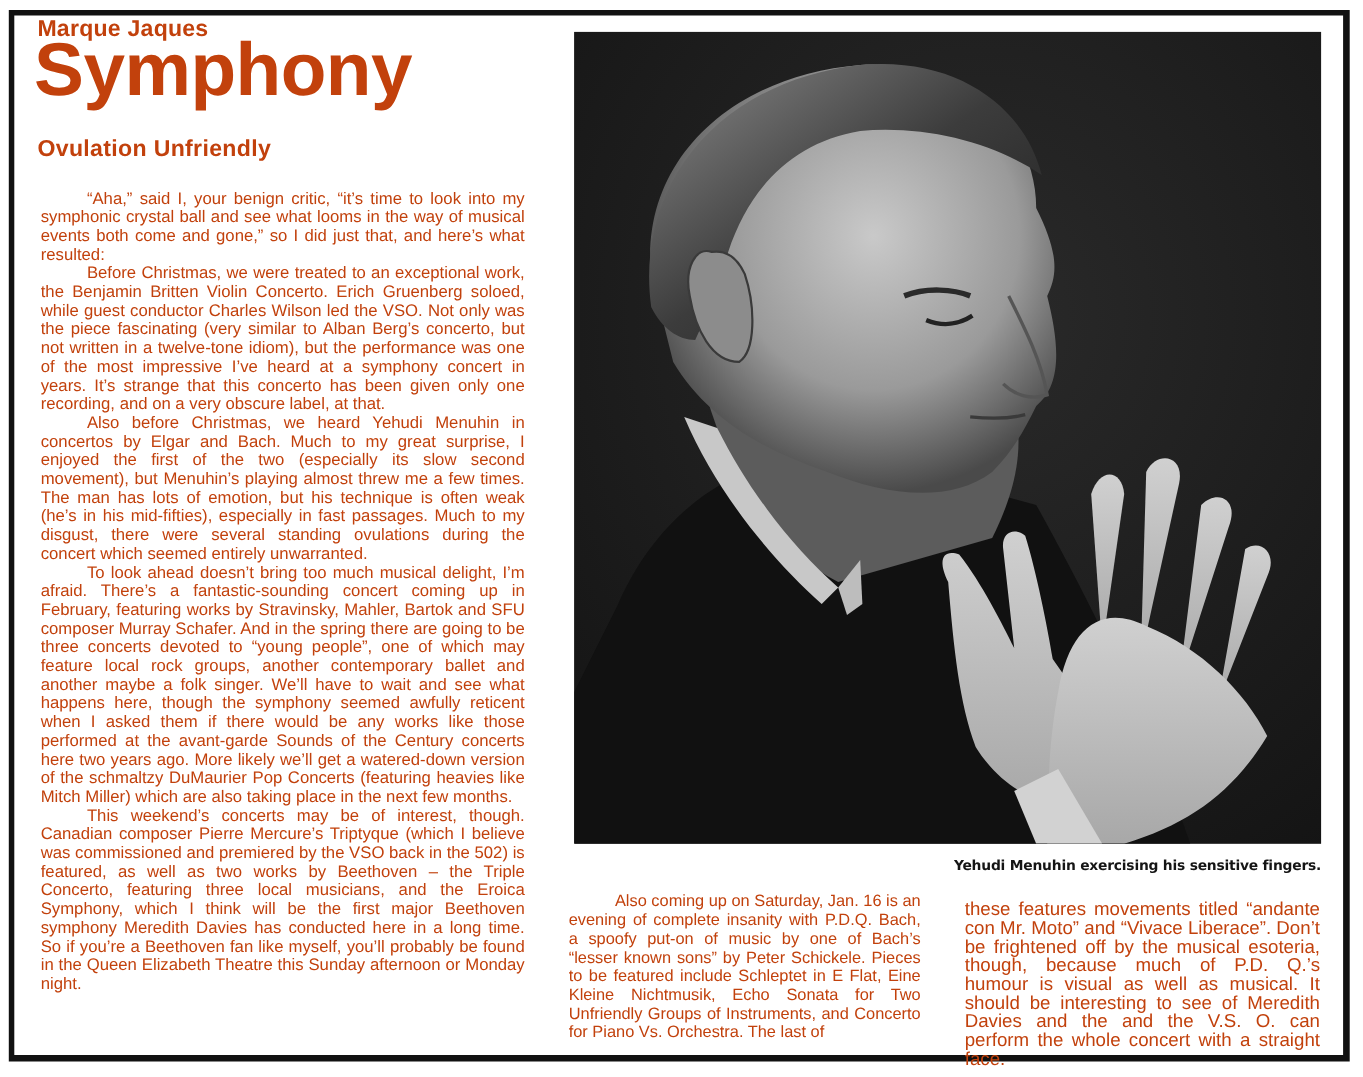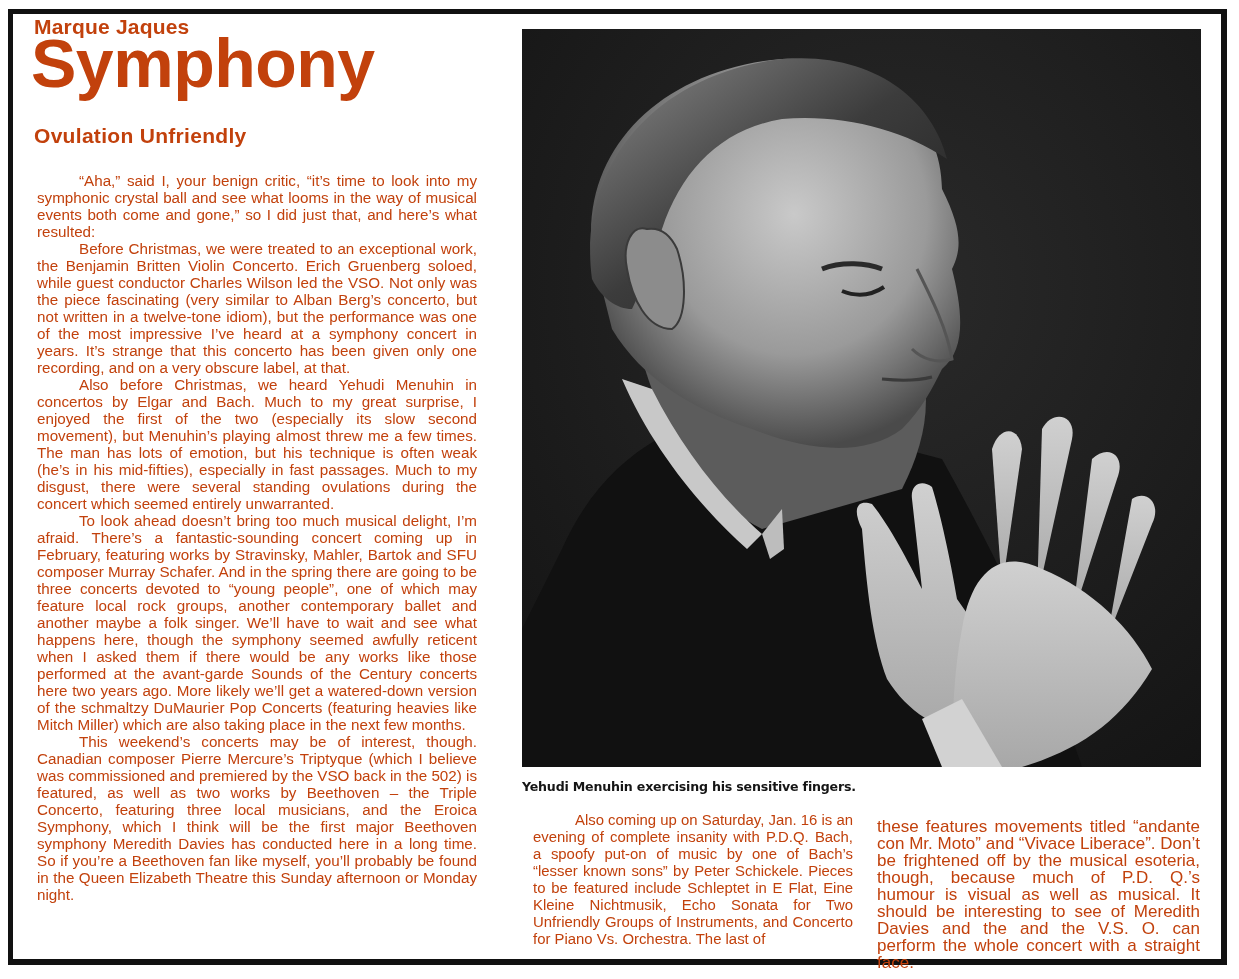--- a/index.html
+++ b/index.html
@@ -9,30 +9,30 @@
       border: 5px solid #111; border-right-width: 6px; border-bottom-width: 6px;
       box-sizing: border-box; background: #fff;
     }
     .serif { font-family: Liberation Sans, sans-serif; color: #c2410c; }
     .byline { position: absolute; left: 34px; top: 15px; font-size: 21px; font-weight: bold; letter-spacing: 0.2px; }
     .title { position: absolute; left: 31px; top: 22px; font-size: 68px; font-weight: bold; line-height: 82px; letter-spacing: -0.5px; }
     .subtitle { position: absolute; left: 34px; top: 124px; font-size: 21px; font-weight: bold; letter-spacing: 0.3px; }
     .col { position: absolute; font-size: 15.2px; line-height: 17px; text-align: justify; }
     .col p { margin: 0; text-indent: 42px; }
     .col-left { left: 37px; top: 172px; width: 440px; }
-    .col-mid { left: 517px; top: 812px; width: 320px; font-size: 14.9px; margin-left: 16px; }
+    .col-mid { left: 517px; top: 812px; width: 320px; font-size: 14.9px; }
     .col-right { left: 877px; top: 818px; width: 323px; font-size: 17px; }
     .col-right p { text-indent: 0; }
     .photo {
       position: absolute; left: 522px; top: 29px; width: 679px; height: 738px;
       background: #1a1a1a; overflow: hidden;
     }
     .photo svg { display: block; }
     .caption {
-      position: absolute; left: 522px; top: 779px; width: 679px; text-align: left;
+      position: absolute; left: 522px; top: 779px; width: 679px; text-align: right;
       font-family: "DejaVu Sans", "Liberation Sans", sans-serif; font-size: 12.6px; font-weight: bold; color: #151515;
       letter-spacing: -0.2px;
     }
   </style>
 </head>
 <body>
 
 <div class="frame"></div>
 
 <div class="serif byline">Marque Jaques</div>

